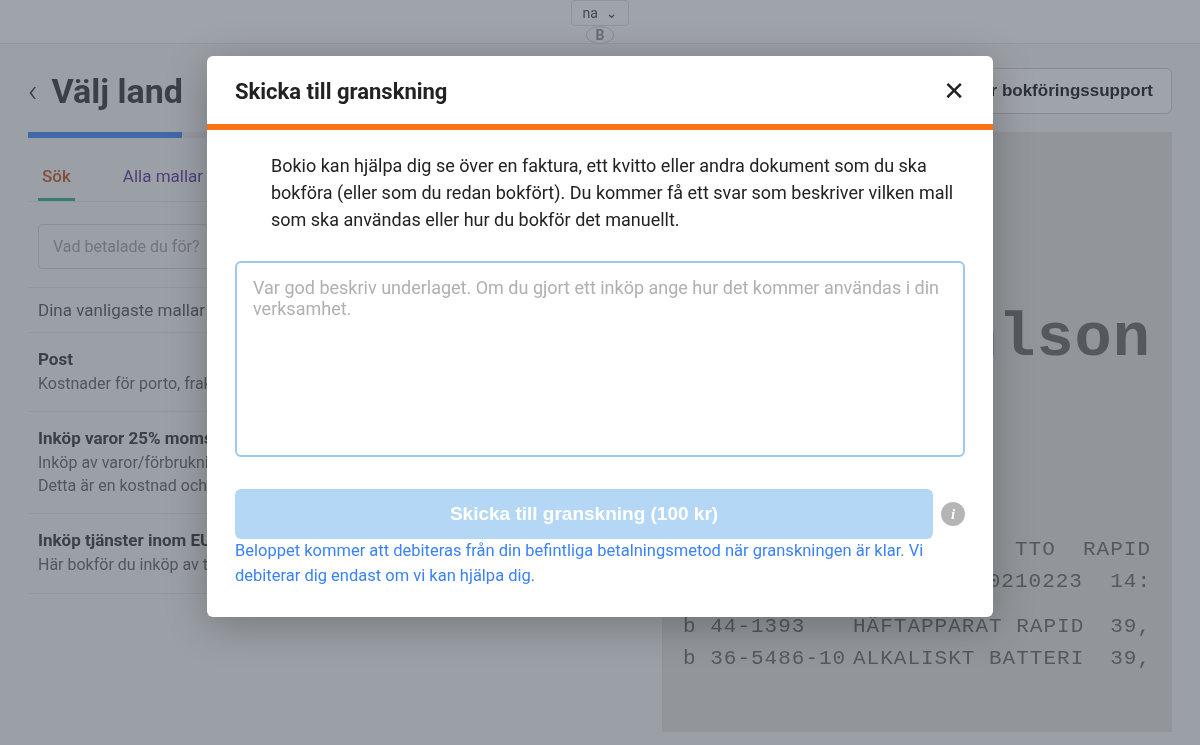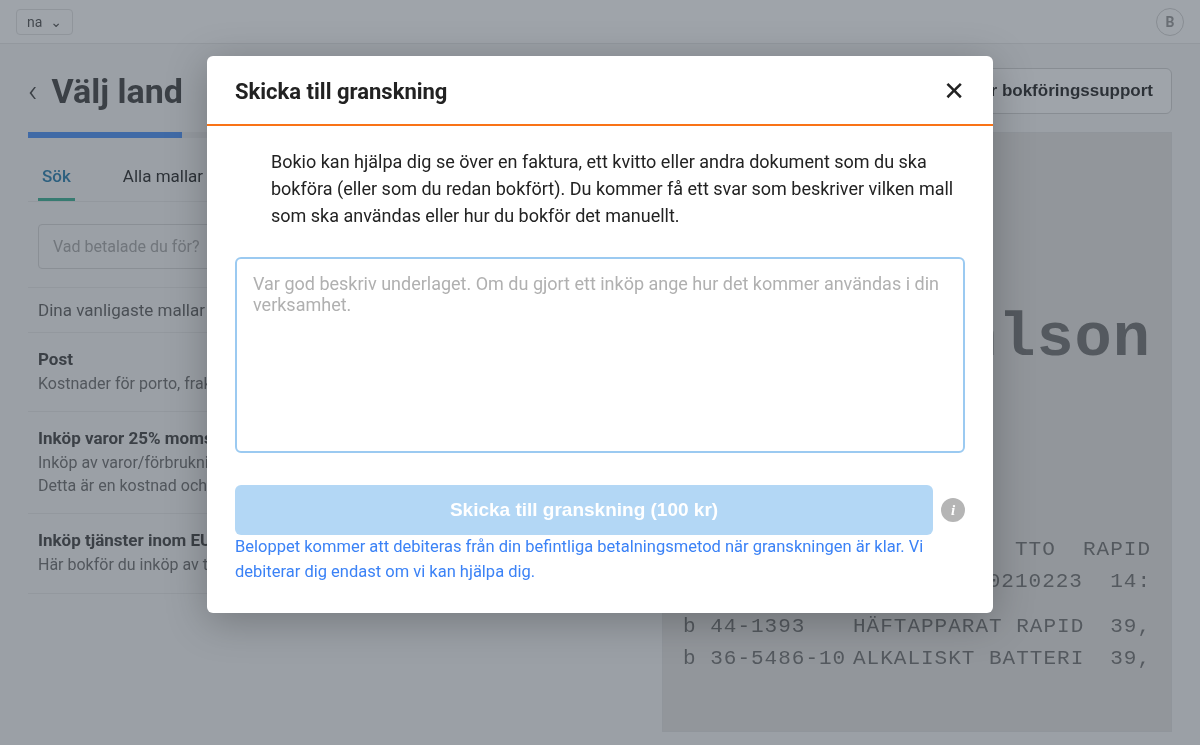--- a/index.html
+++ b/index.html
@@ -13,20 +13,21 @@
   color: #222;
 }
 .topbar {
   height: 44px;
   background: #fff;
   border-bottom: 1px solid #e5e5e5;
   display: flex;
   align-items: center;
   justify-content: space-between;
   padding: 0 16px;
+  flex-direction: column;
 }
 .topbar-left {
   display: flex;
   align-items: center;
   gap: 8px;
   border: 1px solid #ddd;
   border-radius: 4px;
   padding: 4px 10px;
   font-size: 14px;
   color: #333;
@@ -98,25 +99,25 @@
 }
 .tabs {
   display: flex;
   gap: 44px;
   border-bottom: 1px solid #e5e5e5;
   padding: 0 10px 0 10px;
 }
 .tab {
   padding: 10px 4px 12px;
   font-size: 17px;
-  color: #000000;
+  color: #4c1d95;
   border-bottom: 3px solid transparent;
 }
 .tab.active {
-  color: #0369a1;
+  color: #c2410c;
   border-bottom-color: #1aa581;
   font-weight: 500;
 }
 .search-box {
   margin: 22px 10px 18px;
   border: 1px solid #d0d0d0;
   border-radius: 4px;
   padding: 12px 14px;
   color: #999;
   font-size: 16px;
@@ -195,21 +196,21 @@
   background: #fff;
   border-radius: 6px;
   box-shadow: 0 8px 40px rgba(0,0,0,0.25);
   overflow: hidden;
 }
 .modal-header {
   display: flex;
   justify-content: space-between;
   align-items: center;
   padding: 22px 28px 20px;
-  border-bottom: 2px solid #f97316;
+  border-bottom: 6px solid #f97316;
 }
 .modal-title {
   font-size: 22px;
   font-weight: 700;
 }
 .close-x {
   font-size: 26px;
   font-weight: 300;
   cursor: pointer;
   line-height: 1;

